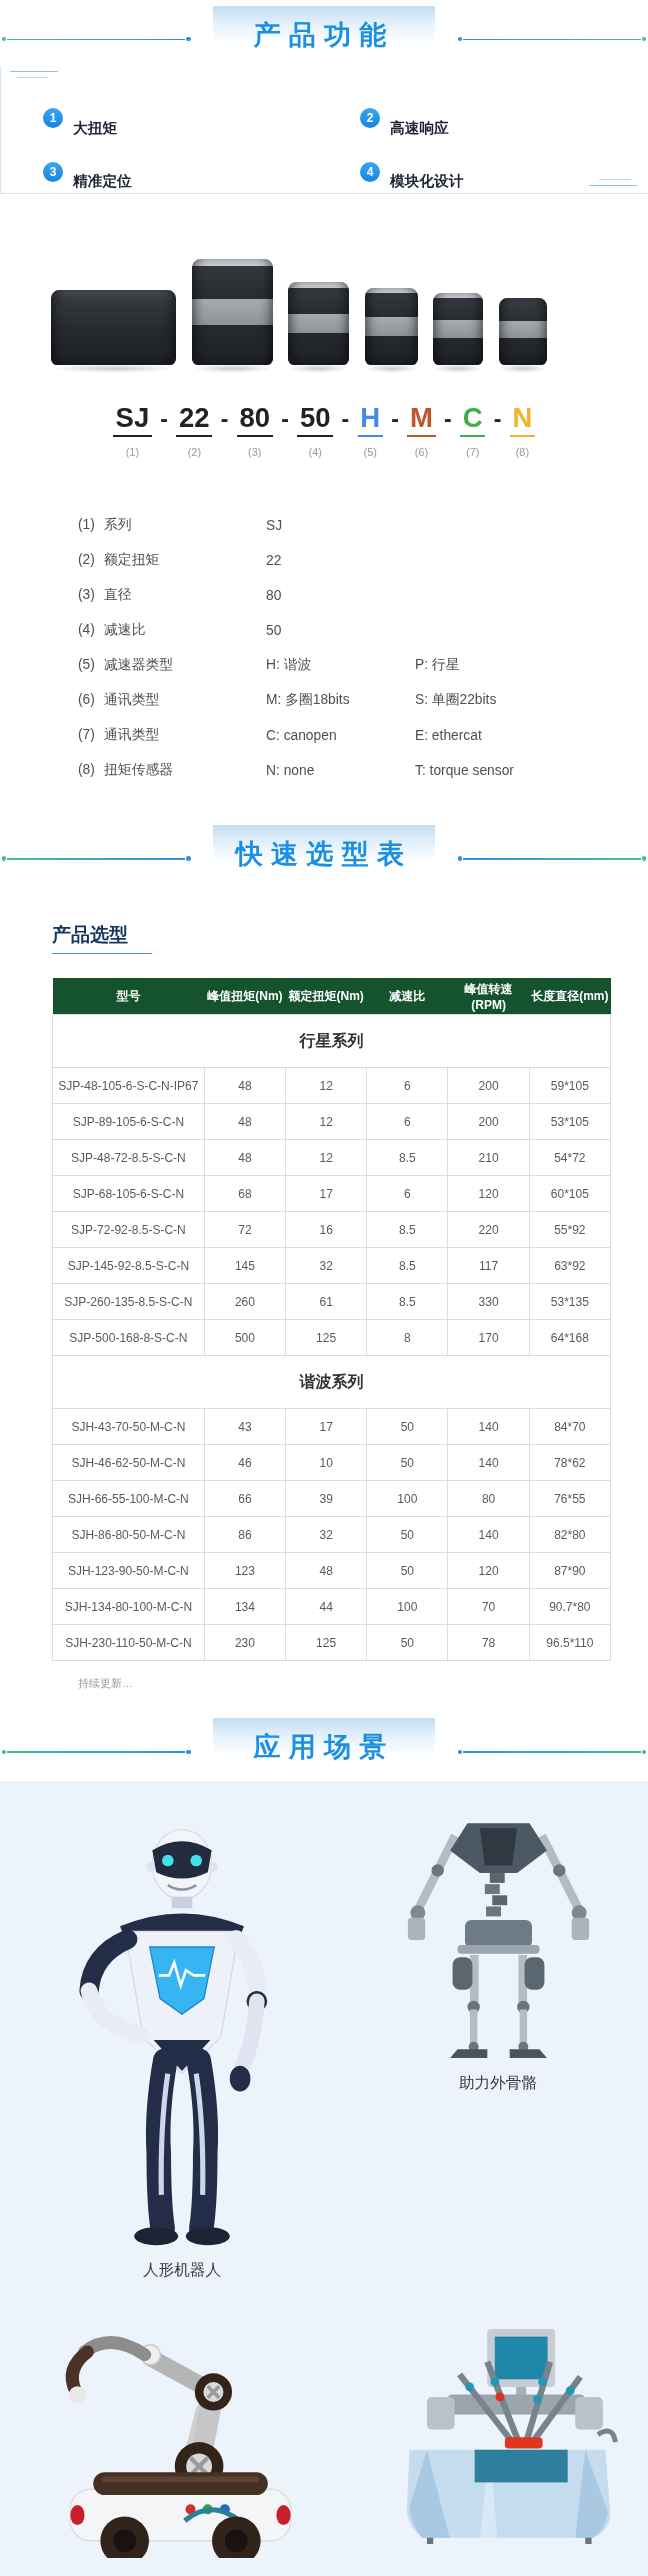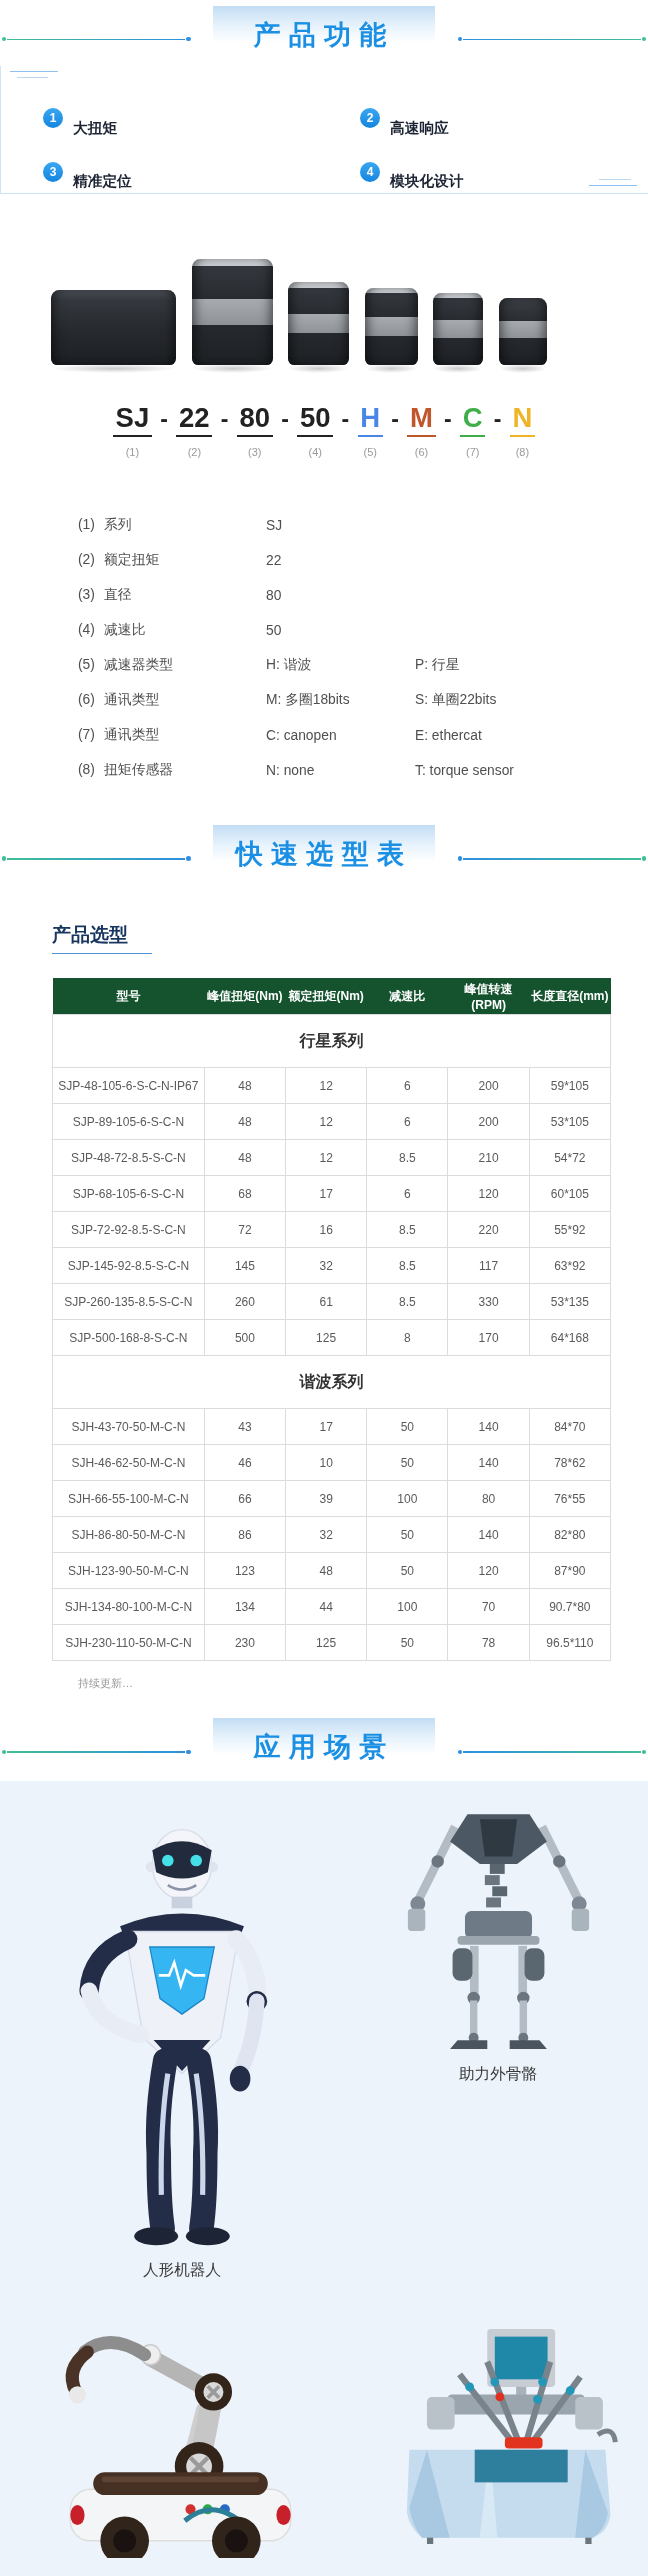--- a/index.html
+++ b/index.html
@@ -127,21 +127,21 @@
   .footnote{margin:14.7px 0 0 78px;font-size:11px;color:#9b9b9b;}
 
   
   #sec4{margin-top:27.5px;}
   .apps{
     position:relative;margin-top:9.2px;height:807px;background:#edf3fb;overflow:hidden;
   }
   .app-fig{position:absolute;display:flex;flex-direction:column;align-items:center;}
   .app-caption{font-size:15.6px;color:#3a3a3a;margin-top:11px;}
   .fig-humanoid{left:26px;top:37px;width:312px;}
-  .fig-exo{left:390px;top:23px;width:216px;}
+  .fig-exo{left:390px;top:32px;width:216px;}
   .fig-cobot{left:20px;top:548px;width:321px;}
   .fig-medical{left:337px;top:543px;width:293px;}
 </style>
 </head>
 <body>
 
 <section id="sec1">
   <div class="sec-head">
     <div class="head-bg"></div>
     <div class="head-line left"></div>

